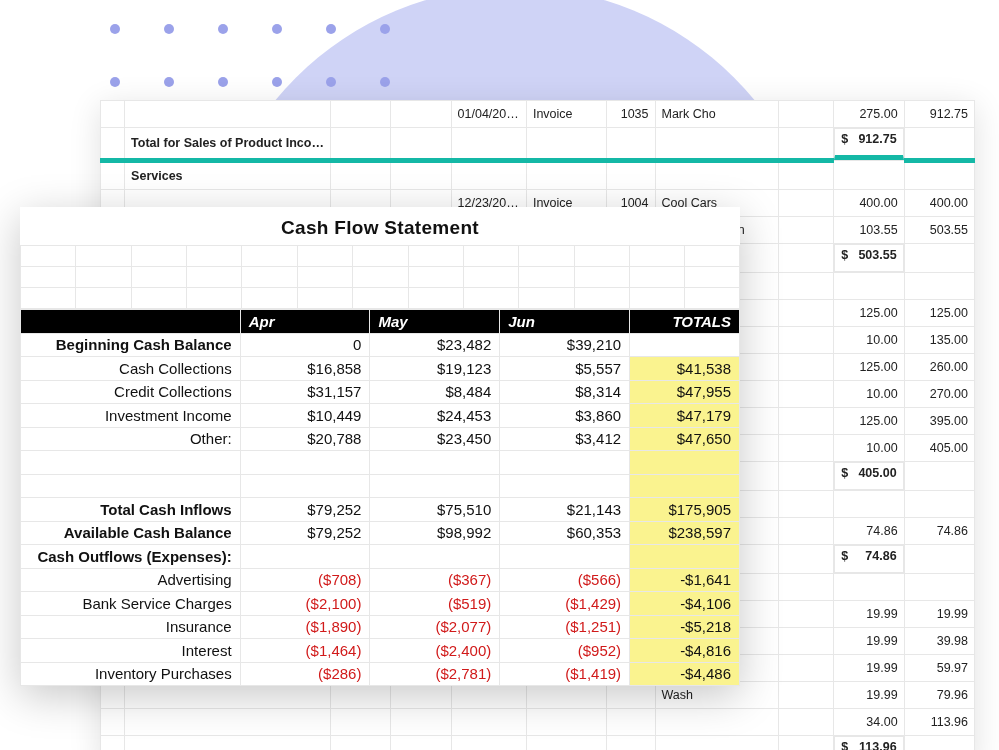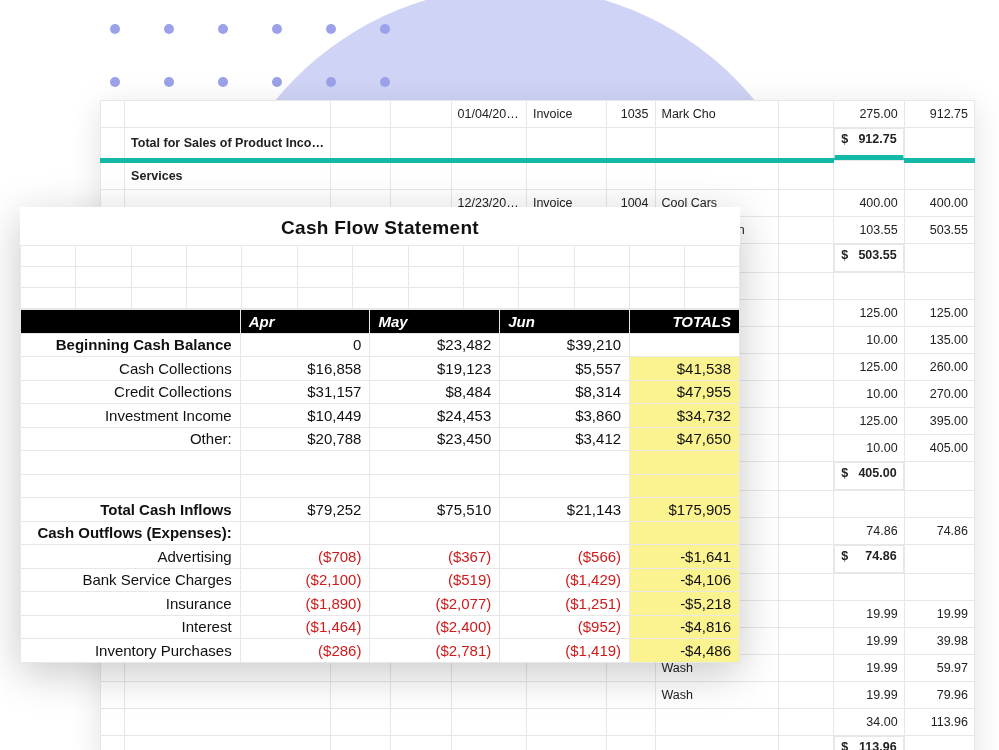--- a/index.html
+++ b/index.html
@@ -545,21 +545,21 @@
           <td class="num">$31,157</td>
           <td class="num">$8,484</td>
           <td class="num">$8,314</td>
           <td class="num tot">$47,955</td>
         </tr>
         <tr>
           <td class="label"><span class="indent">Investment Income</span></td>
           <td class="num">$10,449</td>
           <td class="num">$24,453</td>
           <td class="num">$3,860</td>
-          <td class="num tot">$34,732</td>
+          <td class="num tot">$47,179</td>
         </tr>
         <tr>
           <td class="label"><span class="indent">Other:</span></td>
           <td class="num">$20,788</td>
           <td class="num">$23,450</td>
           <td class="num">$3,412</td>
           <td class="num tot">$47,650</td>
         </tr>
         <tr>
           <td class="label"></td>
@@ -576,20 +576,27 @@
           <td class="num tot"></td>
         </tr>
         <tr>
           <td class="label b"><span class="indent">Total Cash Inflows</span></td>
           <td class="num">$79,252</td>
           <td class="num">$75,510</td>
           <td class="num">$21,143</td>
           <td class="num tot">$175,905</td>
         </tr>
         <tr>
+          <td class="label b">Available Cash Balance</td>
+          <td class="num">$79,252</td>
+          <td class="num">$98,992</td>
+          <td class="num">$60,353</td>
+          <td class="num tot">$238,597</td>
+        </tr>
+        <tr>
           <td class="label b">Cash Outflows (Expenses):</td>
           <td class="num"></td>
           <td class="num"></td>
           <td class="num"></td>
           <td class="num tot"></td>
         </tr>
         <tr>
           <td class="label"><span class="indent">Advertising</span></td>
           <td class="num neg">($708)</td>
           <td class="num neg">($367)</td>

